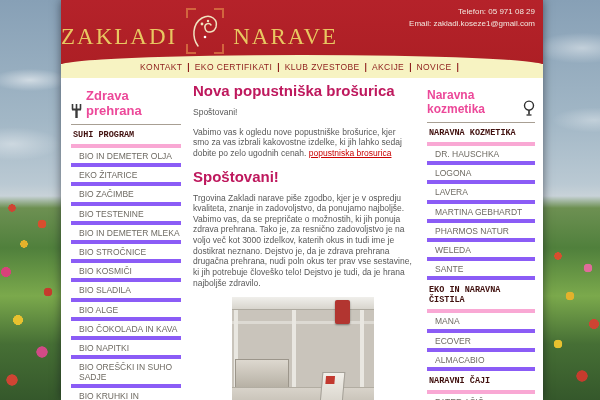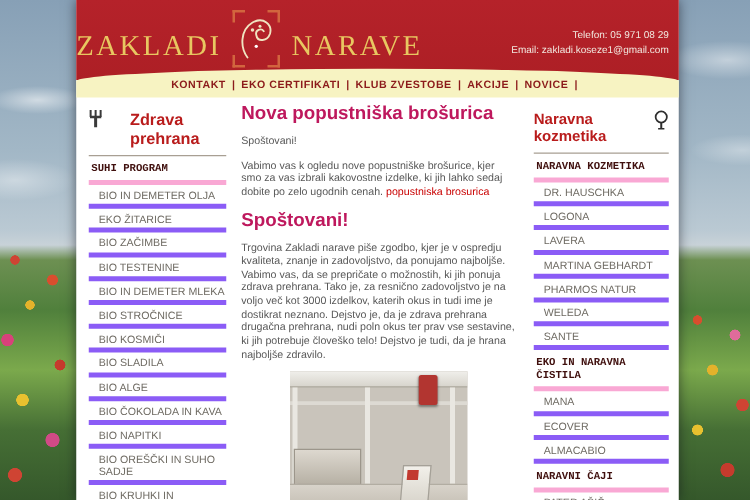--- a/index.html
+++ b/index.html
@@ -48,60 +48,60 @@
     letter-spacing:2px; line-height:1; padding-top:10px;
   }
   .logo-frame { position:relative; width:38px; height:46px; flex:0 0 auto; }
   .logo-frame svg { position:absolute; left:4px; top:4px; }
   .ck { position:absolute; width:8px; height:8px; border:0 solid #d2653e; }
   .ck.tl{top:0;left:0;border-top-width:2px;border-left-width:2px}
   .ck.tr{top:0;right:0;border-top-width:2px;border-right-width:2px}
   .ck.bl{bottom:0;left:0;border-bottom-width:2px;border-left-width:2px}
   .ck.br{bottom:0;right:0;border-bottom-width:2px;border-right-width:2px}
   .contact {
-    position:absolute; top:22px; right:8px; text-align:right;
+    position:absolute; top:6px; right:8px; text-align:right;
     color:#f2e8df; font-size:8px; line-height:1.55;
   }
   
   .navbar {
     position:relative; z-index:2; margin-top:-9px; height:23px;
     background:#f7f3c2; border-radius:50% 50% 0 0 / 10px 10px 0 0;
     display:flex; align-items:center; justify-content:center;
   }
   .nav-items { display:flex; align-items:center; }
   .nav-item {
-    color:#8c1b1b; font-size:8.5px; font-weight:bold; letter-spacing:.4px;
+    color:#8c1b1b; font-size:8.5px; font-weight:normal; letter-spacing:.4px;
     text-decoration:none; cursor:pointer;text-align:center;
   }
   .nav-sep { color:#8c1b1b; font-size:8.5px; font-weight:bold; margin:0 5px; }
   
   .content { display:flex; align-items:flex-start; height:322px; overflow:hidden; }
   .sidebar { box-sizing:border-box; }
   .sidebar.left  { width:124px; padding:8px 4px 0 10px; }
   .sidebar.right { width:118px; padding:8px 8px 0 2px; }
   .side-title {
-    display:flex; align-items:flex-start; gap:22px;
-    font-size:13px; font-weight:bold; color:#b91c1c;
+    display:flex; align-items:flex-end; gap:4px;
+    font-size:13px; font-weight:bold; color:#ec4899;
     padding:2px 0 6px 0; border-bottom:1px solid #a89f93;
   }
   .sidebar.right .side-title { justify-content:space-between; font-size:12px; }
   .side-header {
     font-family:"Liberation Mono", monospace; font-size:8.5px; font-weight:bold;
     color:#40100e; padding:5px 0 4px 2px; border-bottom:4px solid #f9a8d4;
   }
   .side-item {
     display:block; font-size:8.5px; color:#6e6a62; line-height:1.2;
     padding:3px 0 2px 8px; border-bottom:4px solid #8b5cf6;
     text-decoration:none; cursor:pointer;
   }
   
   .main { flex:1; min-width:0; box-sizing:border-box; padding:4px 12px 0 8px; }
   .article-title { font-size:15px; font-weight:bold; color:#be185d; margin:0 0 8px; }
   .body-text { font-size:8.5px; color:#585858; line-height:1.25; margin:0 0 9px; }
-  .inline-link { color:#c90000; cursor:pointer; }
+  .inline-link { color:#c90000; text-decoration:underline; cursor:pointer; }
   
   .photo {
     position:relative; width:142px; height:112px; margin:8px auto 0;
     background:#c9c4bb; overflow:hidden;
   }
   .ph-ceiling { position:absolute; top:0; left:0; right:0; height:12px;
     background:linear-gradient(#f0efeb,#d8d5cd); border-bottom:1px solid #aeaaa0; }
   .ph-glass { position:absolute; top:13px; left:0; right:0; height:77px;
     background:
       linear-gradient(100deg, rgba(255,255,255,.38), rgba(255,255,255,0) 45%),

